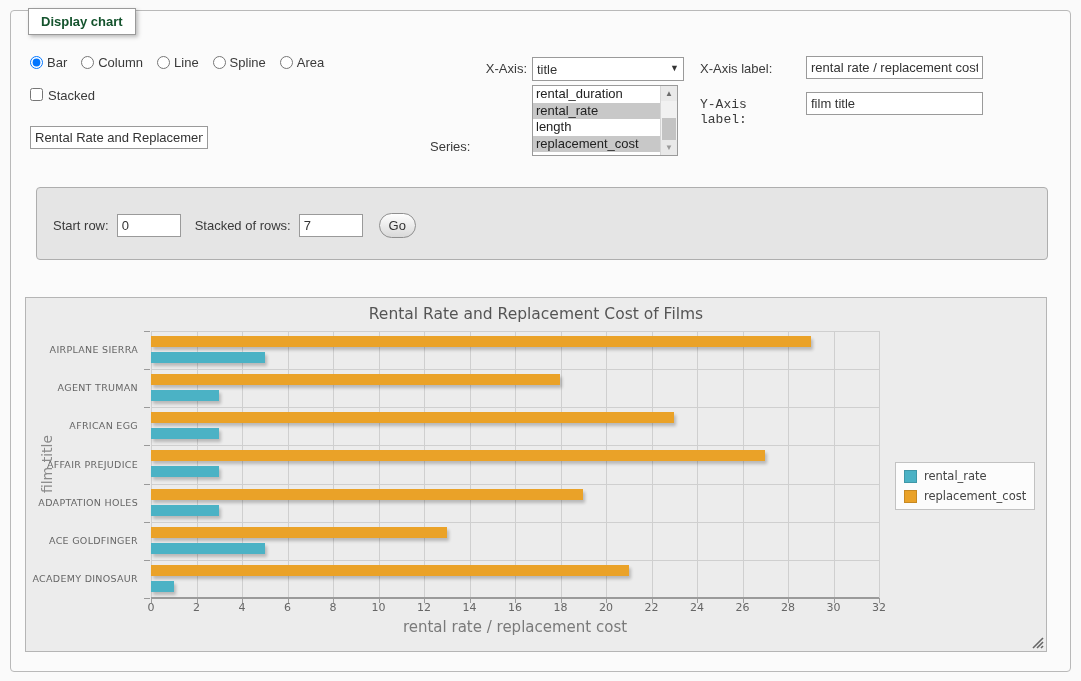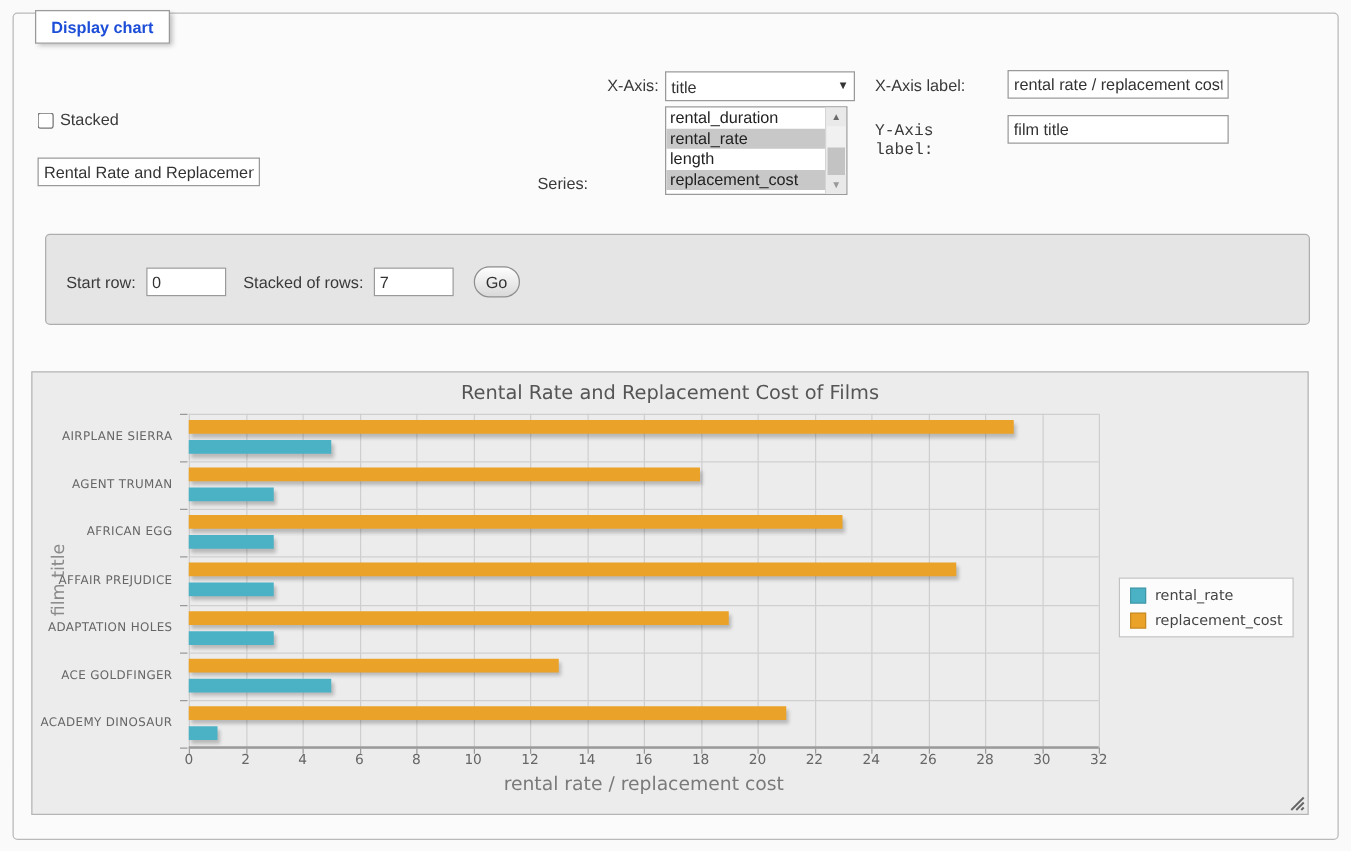--- a/index.html
+++ b/index.html
@@ -3,28 +3,28 @@
 <meta charset="utf-8">
 <style>
   * { margin:0; padding:0; box-sizing:border-box; }
   html,body { width:1081px; height:681px; background:#fafafa; font-family:"Liberation Sans", sans-serif; }
   #app { position:relative; width:1081px; height:681px; overflow:hidden; }
 
   
   .fieldset { position:absolute; left:10px; top:10px; width:1061px; height:662px;
               border:1px solid #b9b9b9; border-radius:4px; background:#fbfbfb; }
   .legendbox { position:absolute; left:28px; top:8px; background:#fff; border:1px solid #9a9a9a;
-               padding:5px 12px; font-size:13px; font-weight:bold; color:#1d4ed8;
+               padding:5px 12px; font-size:13px; font-weight:bold; color:#14532d;
                box-shadow:2px 2px 4px rgba(0,0,0,0.25); z-index:5; }
 
   label, .lbl { font-size:13px; color:#3a3a3a; }
 
   .radio-row { position:absolute; left:30px; top:55px; display:flex; align-items:center; gap:6px; }
   .radio-item { display:flex; align-items:center; gap:4px; margin-right:8px; }
-  .check-row { position:absolute; left:30px; top:88px; display:flex; align-items:flex-end; gap:5px; }
+  .check-row { position:absolute; left:30px; top:88px; display:flex; align-items:flex-start; gap:5px; }
 
   input[type=text] { border:1px solid #9a9a9a; background:#fff; font-size:13px; color:#333;
                      padding:2px 4px; height:23px; font-family:"Liberation Sans",sans-serif; }
   .title-input { position:absolute; left:30px; top:126px; width:178px; }
 
   .xaxis-label { position:absolute; left:430px; top:61px; width:97px; text-align:right; }
   .select-wrap { position:absolute; left:532px; top:57px; width:152px; height:24px; }
   .select-wrap select { width:100%; height:100%; border:1px solid #9a9a9a; background:#fff;
       font-size:13px; color:#333; padding:2px 18px 2px 4px; appearance:none; -webkit-appearance:none;
       border-radius:0; font-family:"Liberation Sans",sans-serif; }
@@ -83,20 +83,42 @@
   .legend-text { font-size:11.5px; color:#444; white-space:nowrap; }
   .resize-handle { position:absolute; right:2px; bottom:2px; width:13px; height:13px; cursor:se-resize; }
 </style>
 </head>
 <body>
 
 <div id="app">
   <div class="fieldset"></div>
   <div class="legendbox">Display chart</div>
 
+  <div class="radio-row">
+      <span class="radio-item">
+        <input type="radio" name="ctype" checked="" style="">
+        <label>Bar</label>
+      </span>
+      <span class="radio-item">
+        <input type="radio" name="ctype" style="">
+        <label>Column</label>
+      </span>
+      <span class="radio-item">
+        <input type="radio" name="ctype" style="">
+        <label>Line</label>
+      </span>
+      <span class="radio-item">
+        <input type="radio" name="ctype" style="">
+        <label>Spline</label>
+      </span>
+      <span class="radio-item">
+        <input type="radio" name="ctype" style="">
+        <label>Area</label>
+      </span>
+    </div>
 
   <div class="check-row">
     <input type="checkbox" id="stacked-cb" style="">
     <label for="stacked-cb">Stacked</label>
   </div>
 
   <input class="title-input" type="text" value="Rental Rate and Replacement Cost of Films" style="">
 
   <div class="lbl xaxis-label">X-Axis:</div>
   <div class="select-wrap">

